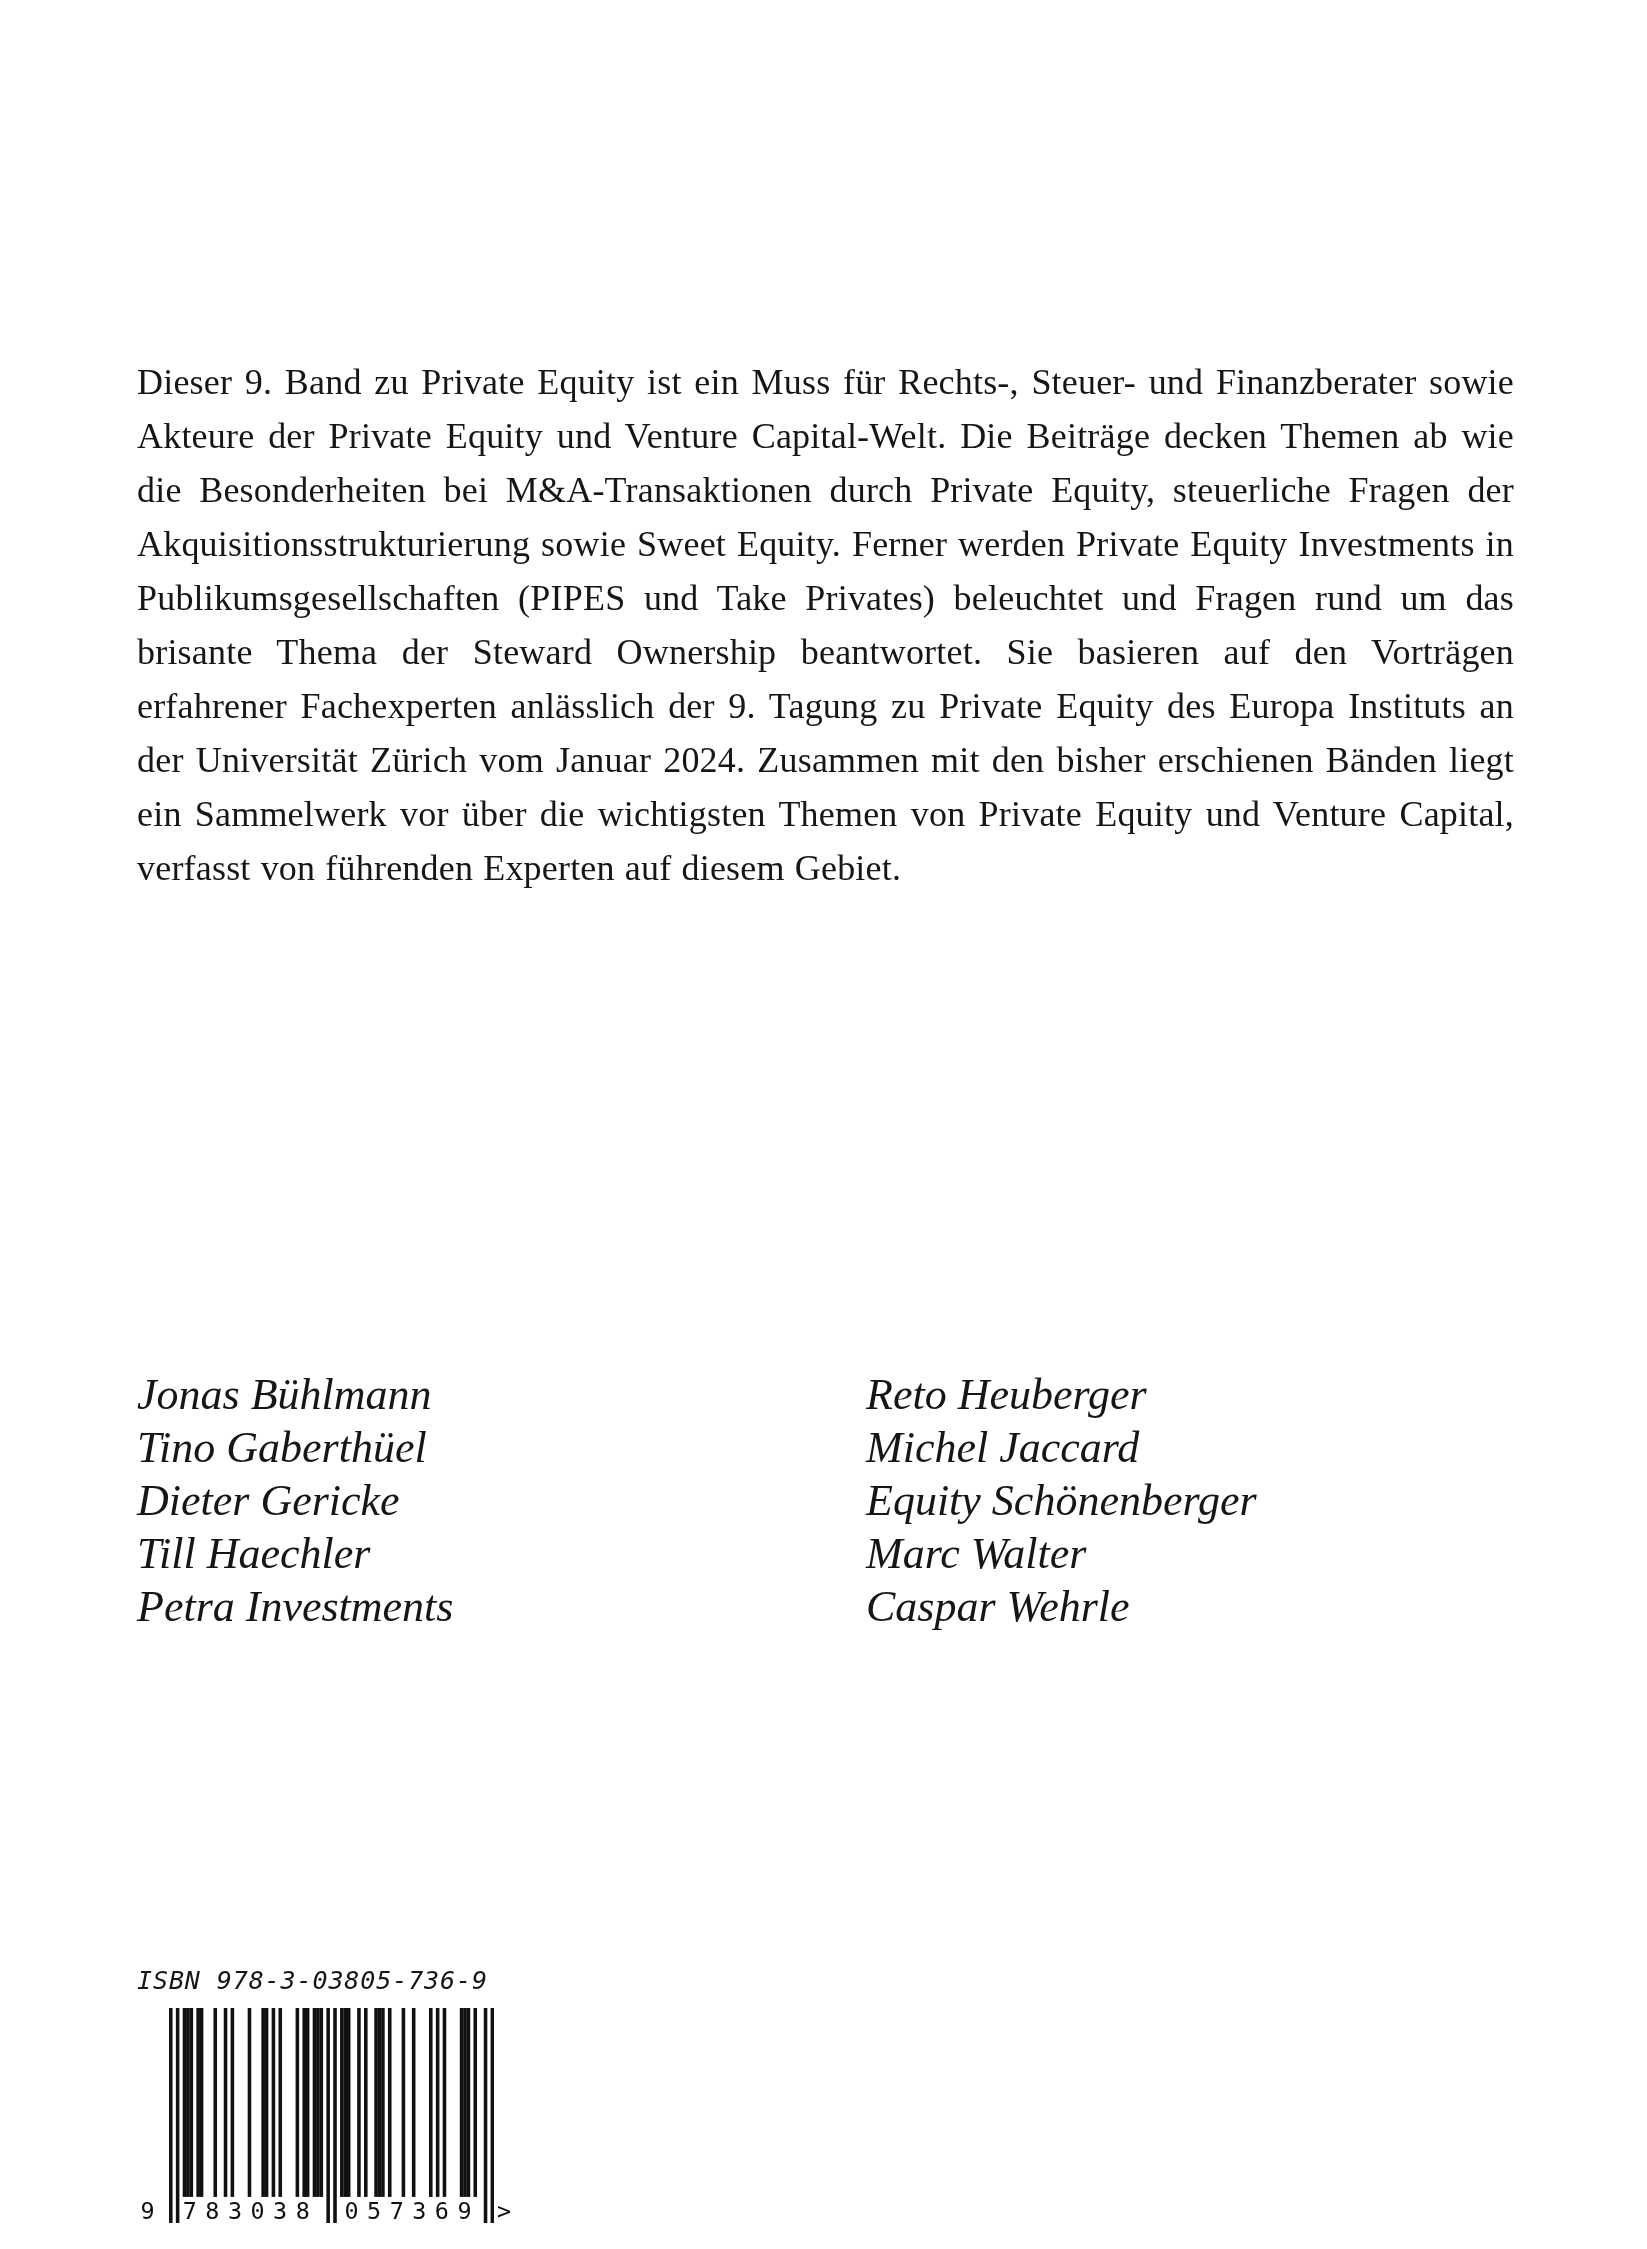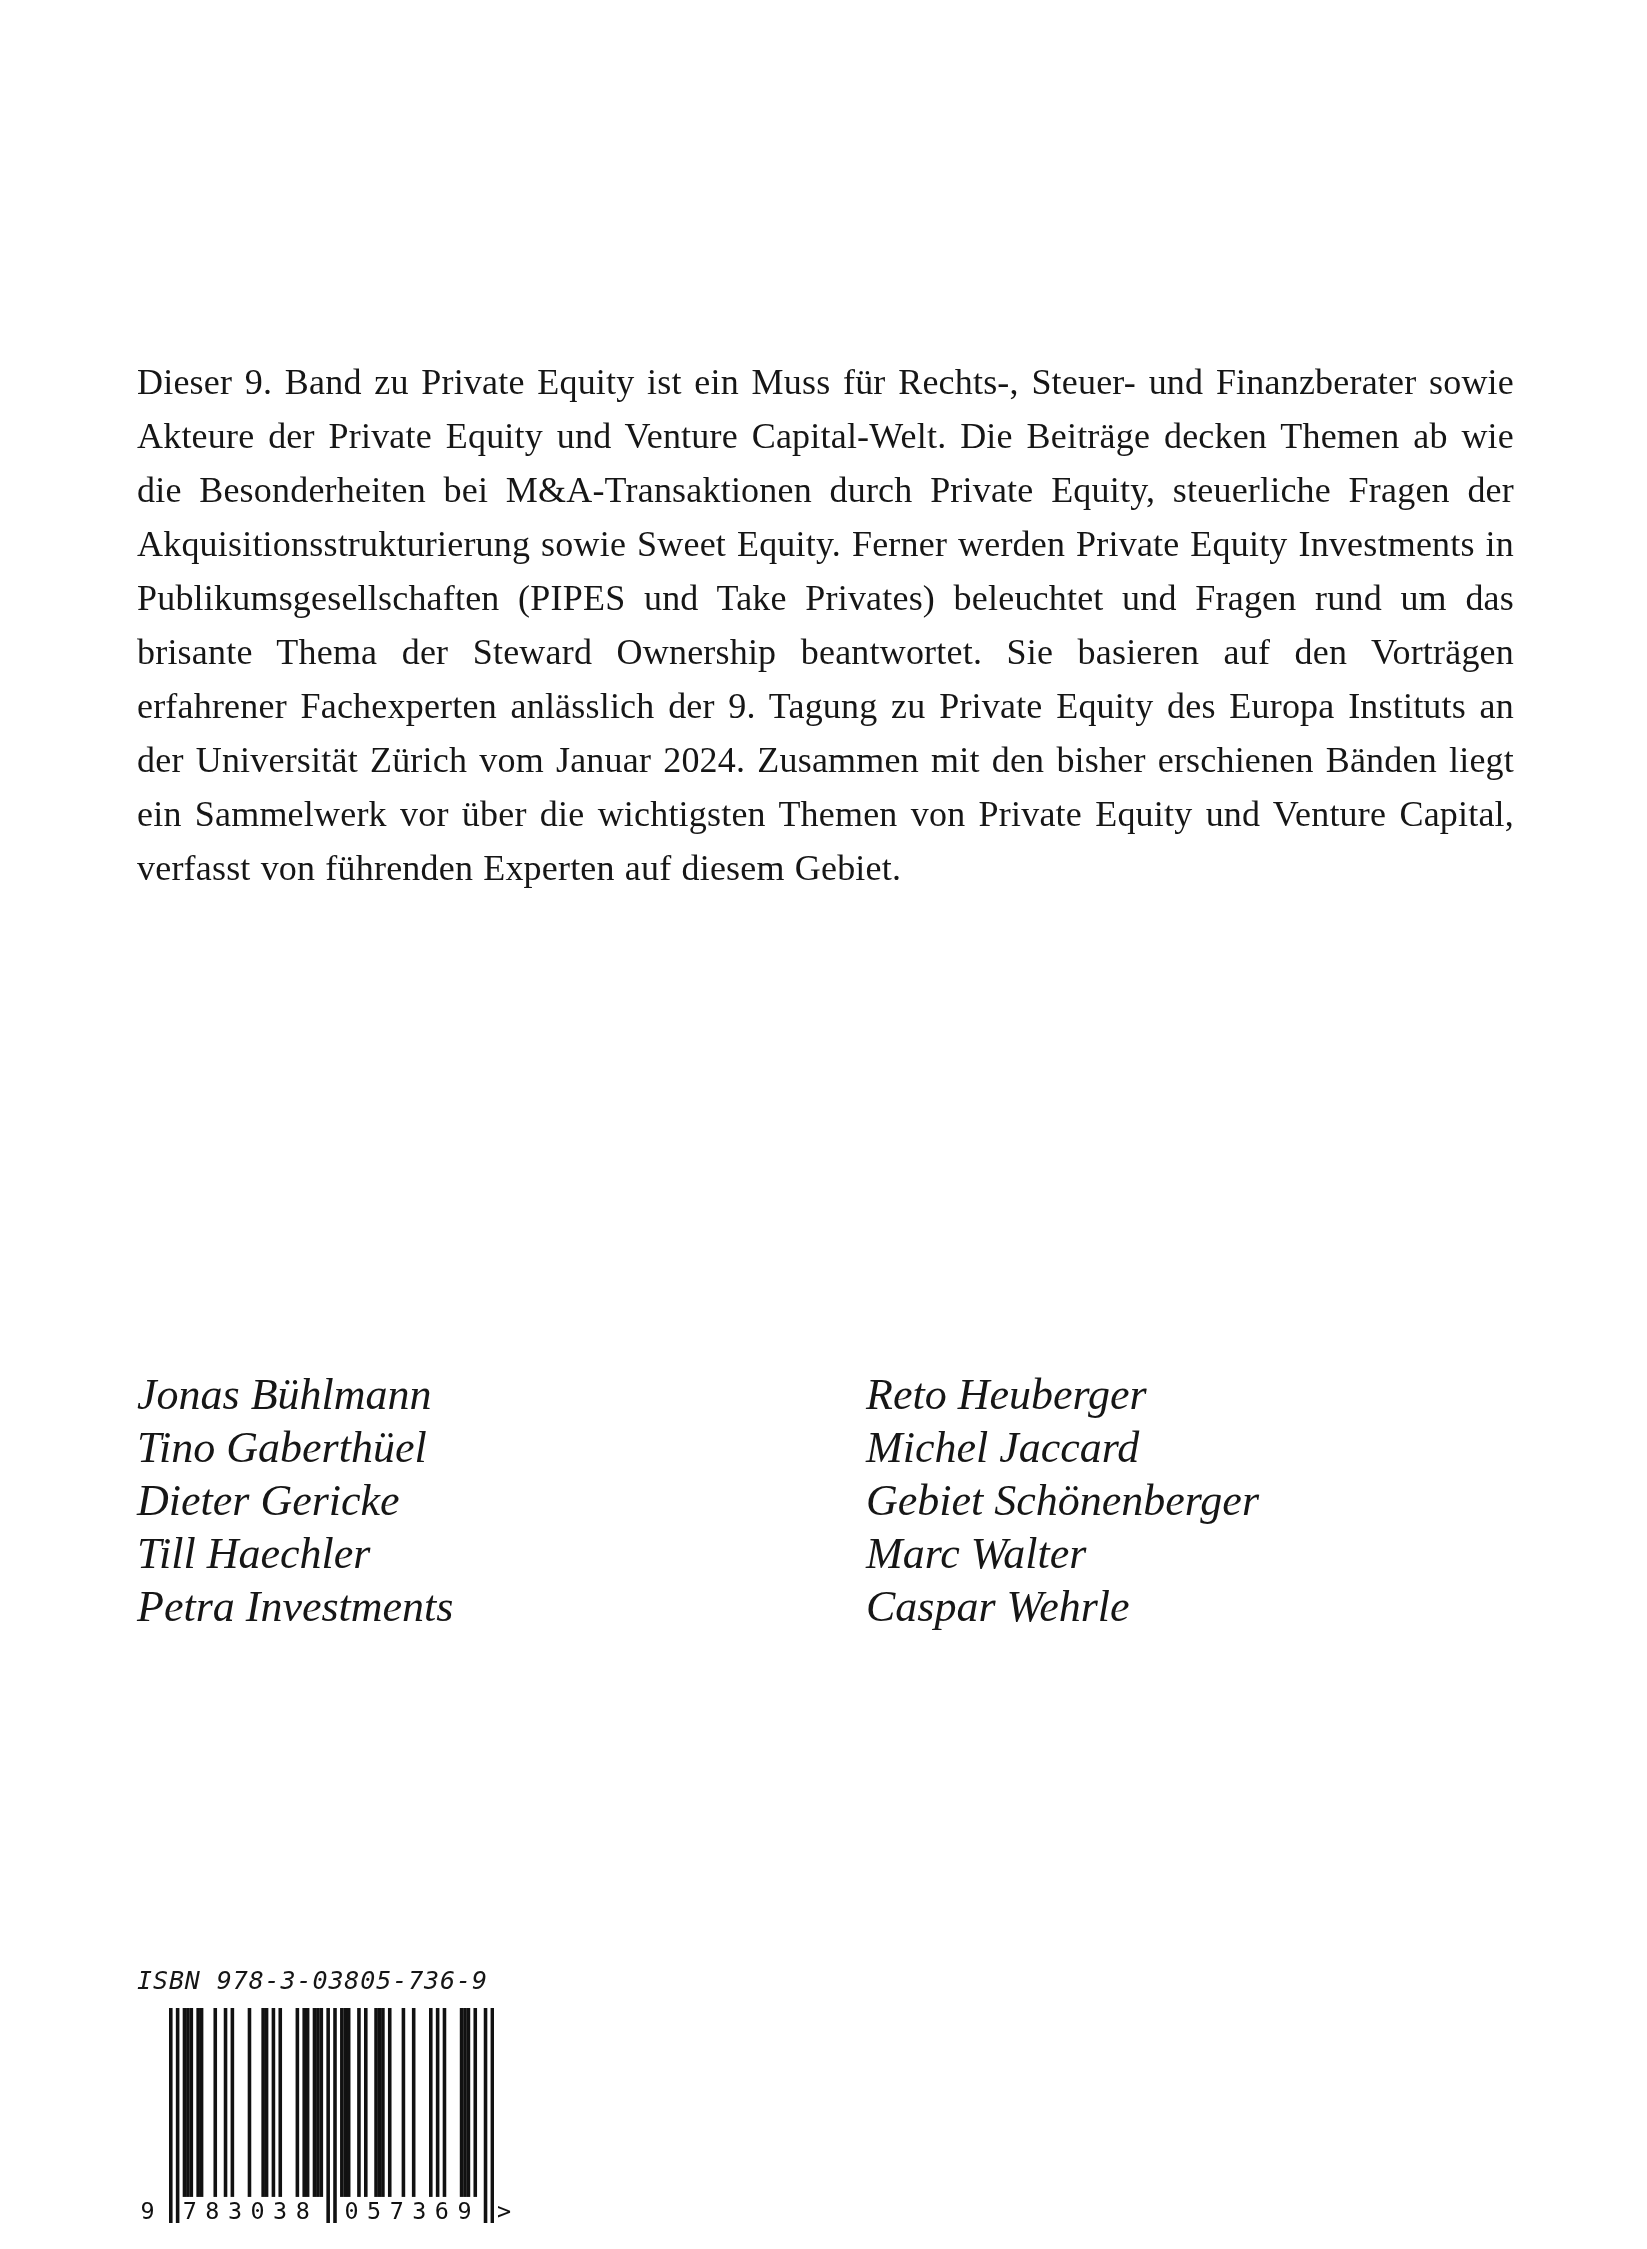--- a/index.html
+++ b/index.html
@@ -120,21 +120,21 @@
     <div class="col">
       <div class="name">Jonas Bühlmann</div>
       <div class="name">Tino Gaberthüel</div>
       <div class="name">Dieter Gericke</div>
       <div class="name">Till Haechler</div>
       <div class="name">Petra Investments</div>
     </div>
     <div class="col col-right">
       <div class="name">Reto Heuberger</div>
       <div class="name">Michel Jaccard</div>
-      <div class="name">Gebiet Schönenberger</div>
+      <div class="name">Equity Schönenberger</div>
       <div class="name">Marc Walter</div>
       <div class="name">Caspar Wehrle</div>
     </div>
   </div>
 
   <div class="isbn-label">ISBN 978-3-03805-736-9</div>
 
   <div class="barcode">
     <svg class="bars" xmlns="http://www.w3.org/2000/svg" preserveAspectRatio="none" viewBox="0 0 722 478">
         <rect x="0.00" y="0" width="7.95" height="478"></rect>

